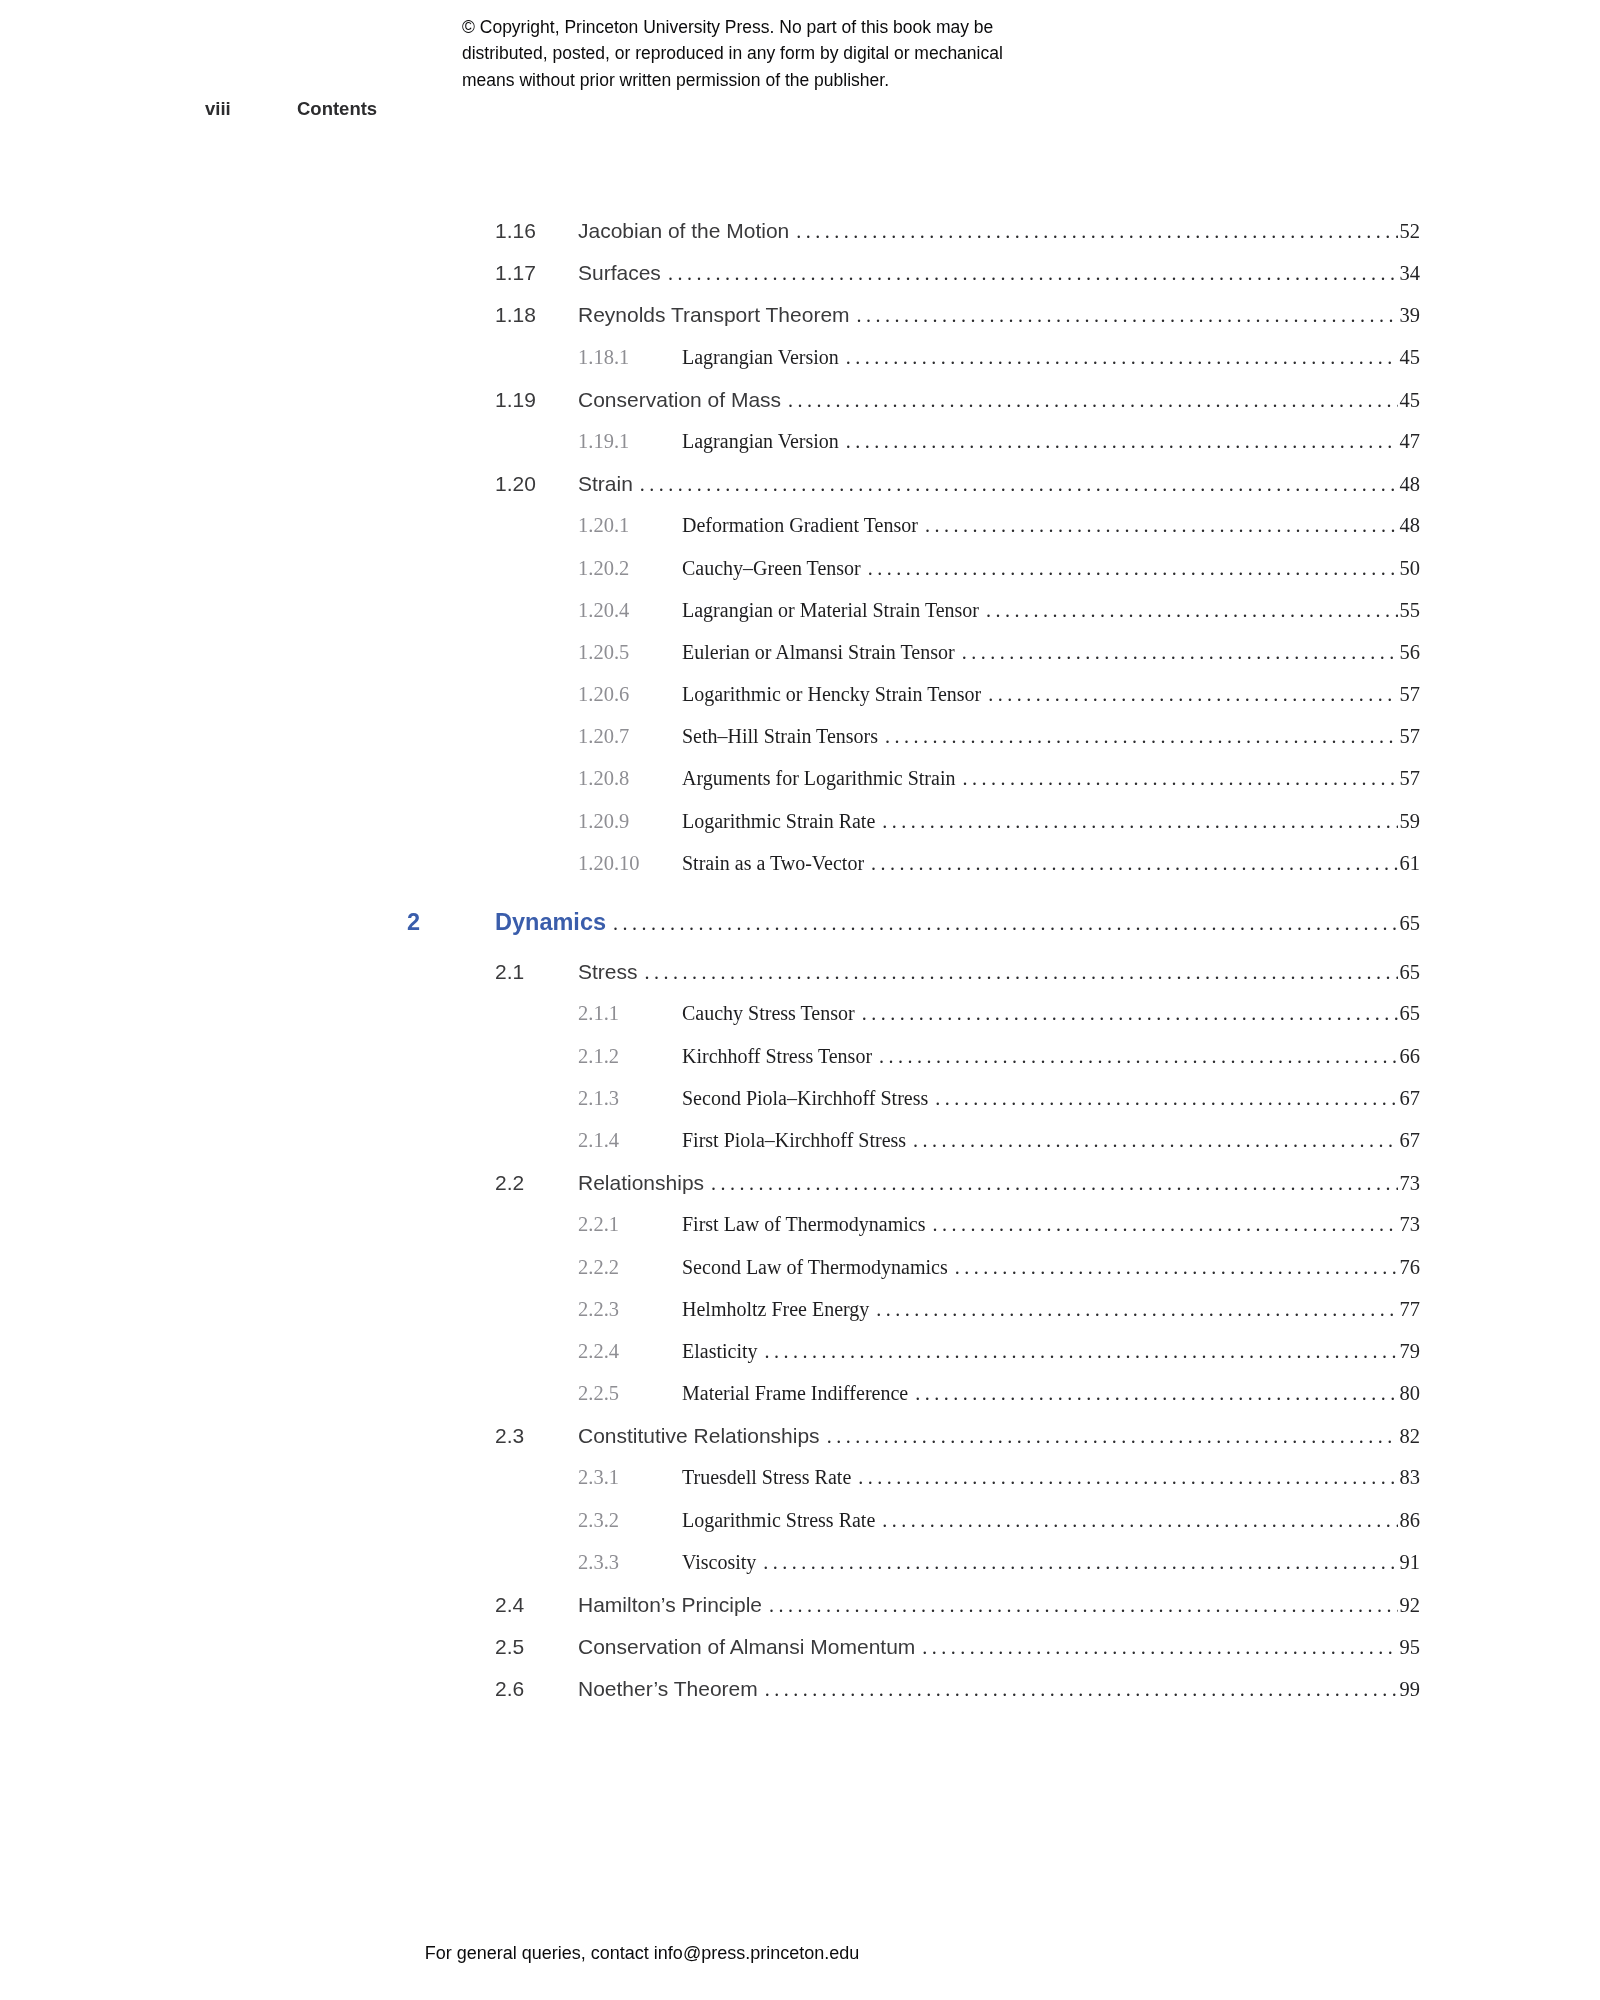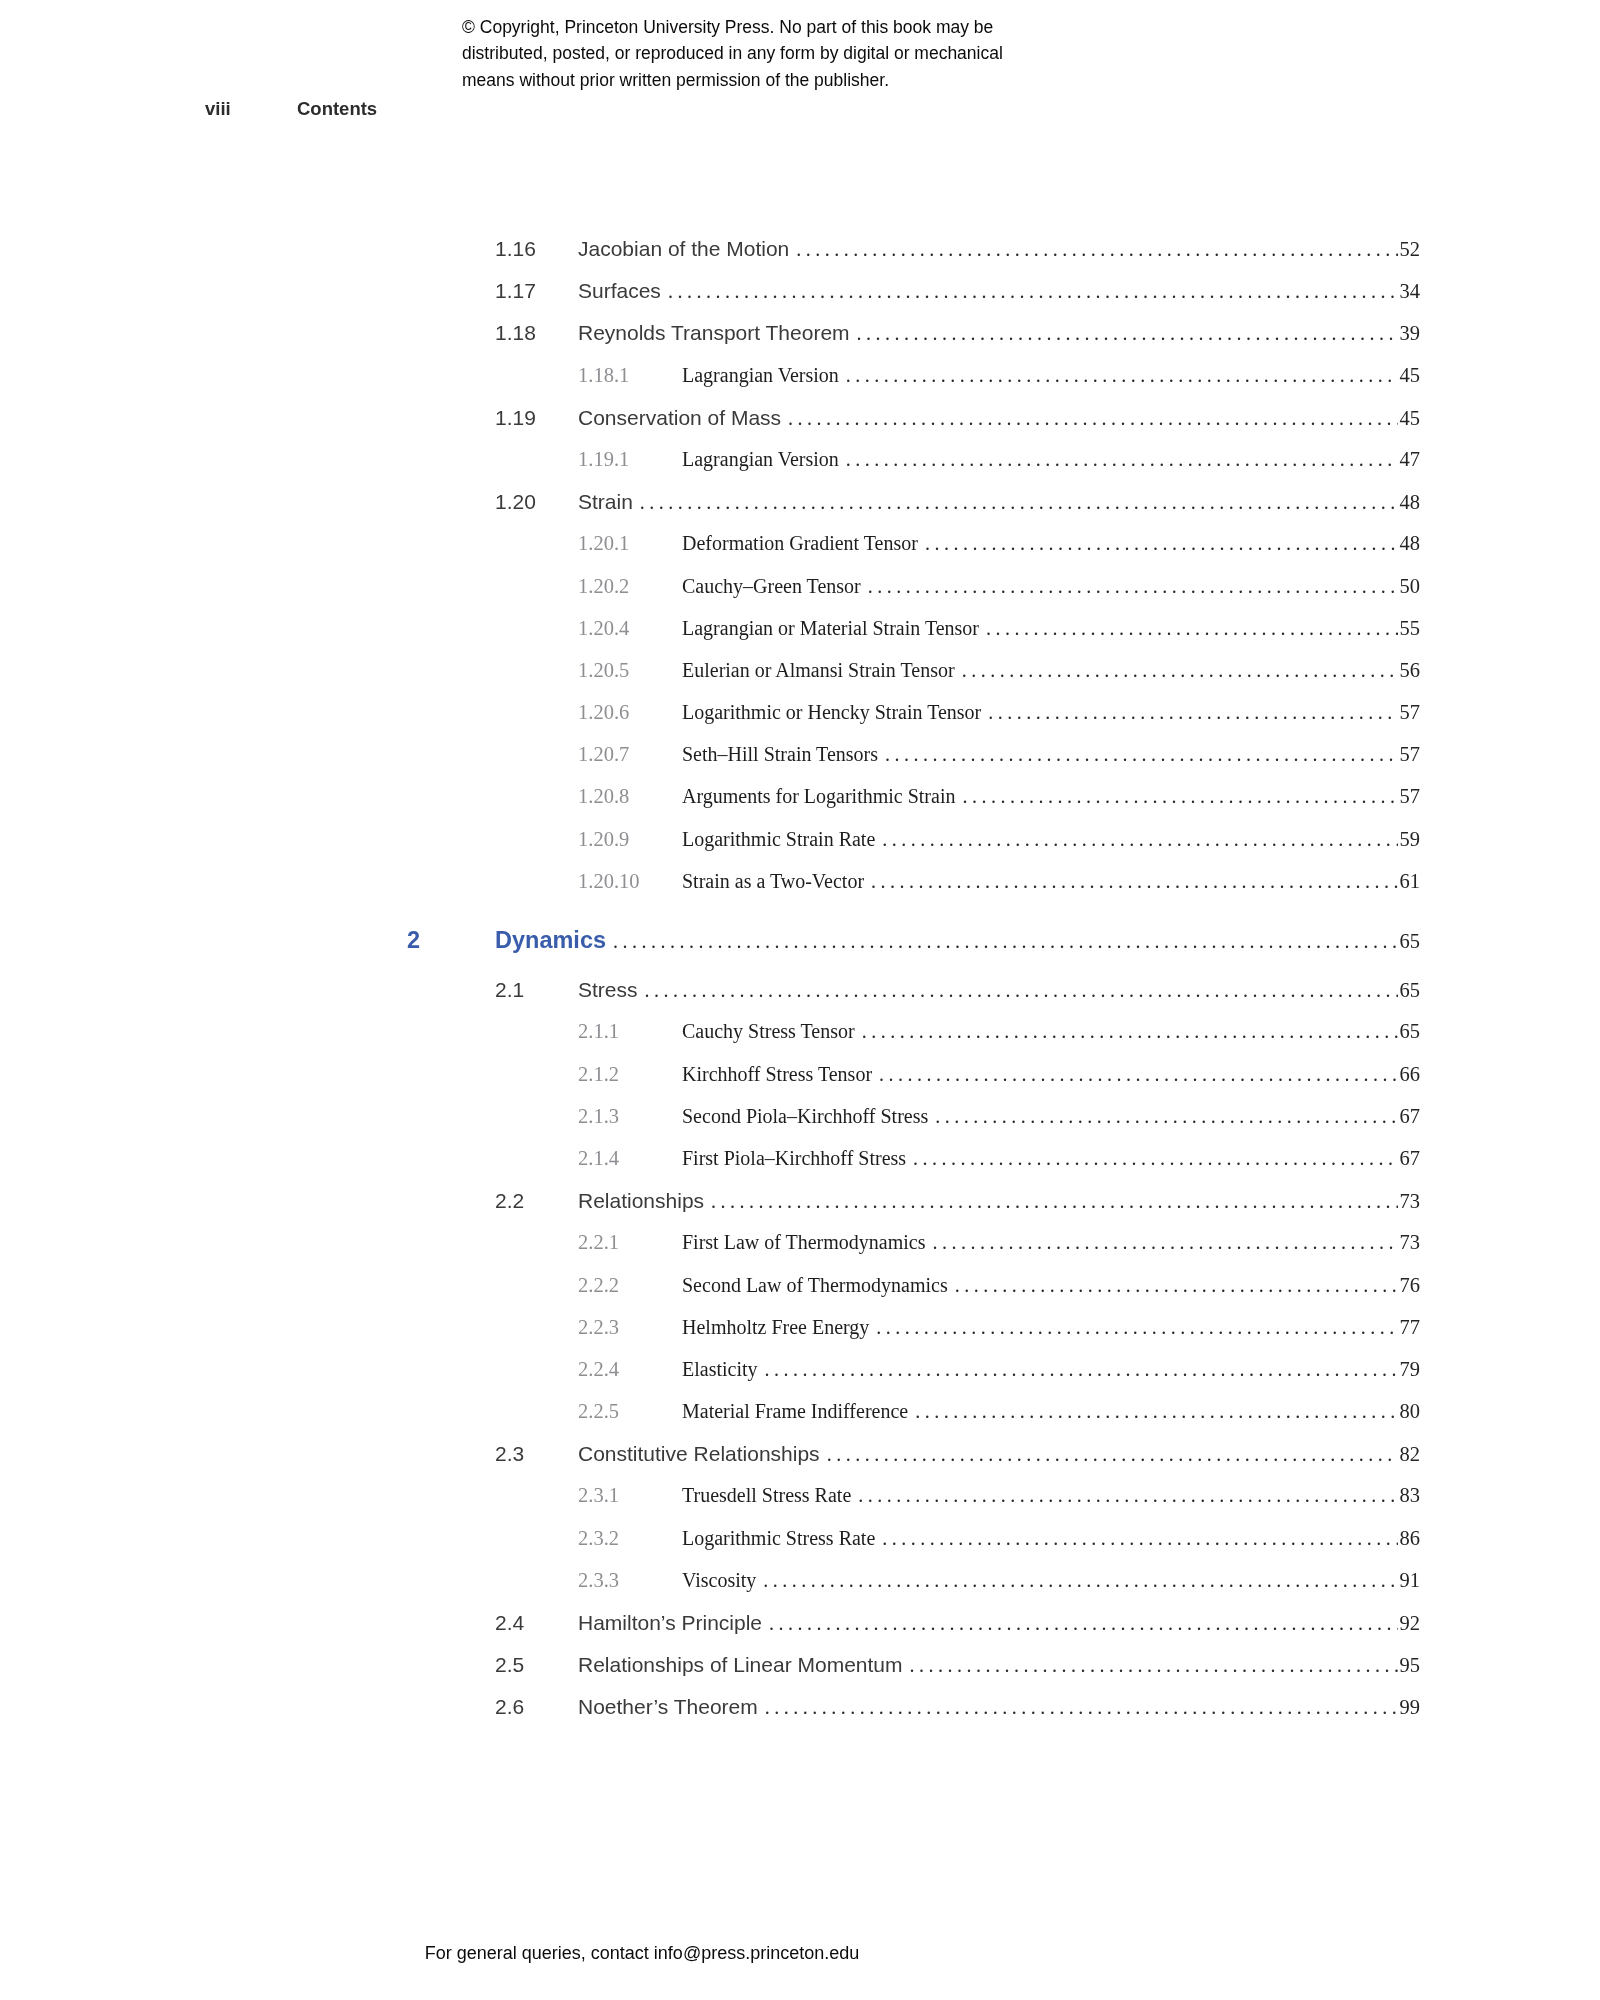--- a/index.html
+++ b/index.html
@@ -28,21 +28,21 @@
     display: flex;
     align-items: baseline;
     font-weight: bold;
     font-size: 18.5px;
     color: #2c2c2e;
   }
   .pagehead .folio { width: 92px; }
 
   .toc {
     position: absolute;
-    left: 407px; top: 237px;
+    left: 407px; top: 219px;
     width: 1013px;
   }
 
   .row {
     display: flex;
     align-items: baseline;
     height: 42.2px;
   }
   .row .num { flex: none; }
   .row .title { flex: none; white-space: nowrap; }
@@ -312,21 +312,21 @@
       <span class="pg">91</span>
     </div>
     <div class="row s">
       <span class="num">2.4</span>
       <span class="title">Hamilton’s Principle</span>
       <span class="lead"></span>
       <span class="pg">92</span>
     </div>
     <div class="row s">
       <span class="num">2.5</span>
-      <span class="title">Relationships of Linear Momentum</span>
+      <span class="title">Conservation of Almansi Momentum</span>
       <span class="lead"></span>
       <span class="pg">95</span>
     </div>
     <div class="row s">
       <span class="num">2.6</span>
       <span class="title">Noether’s Theorem</span>
       <span class="lead"></span>
       <span class="pg">99</span>
     </div>
   </div>

